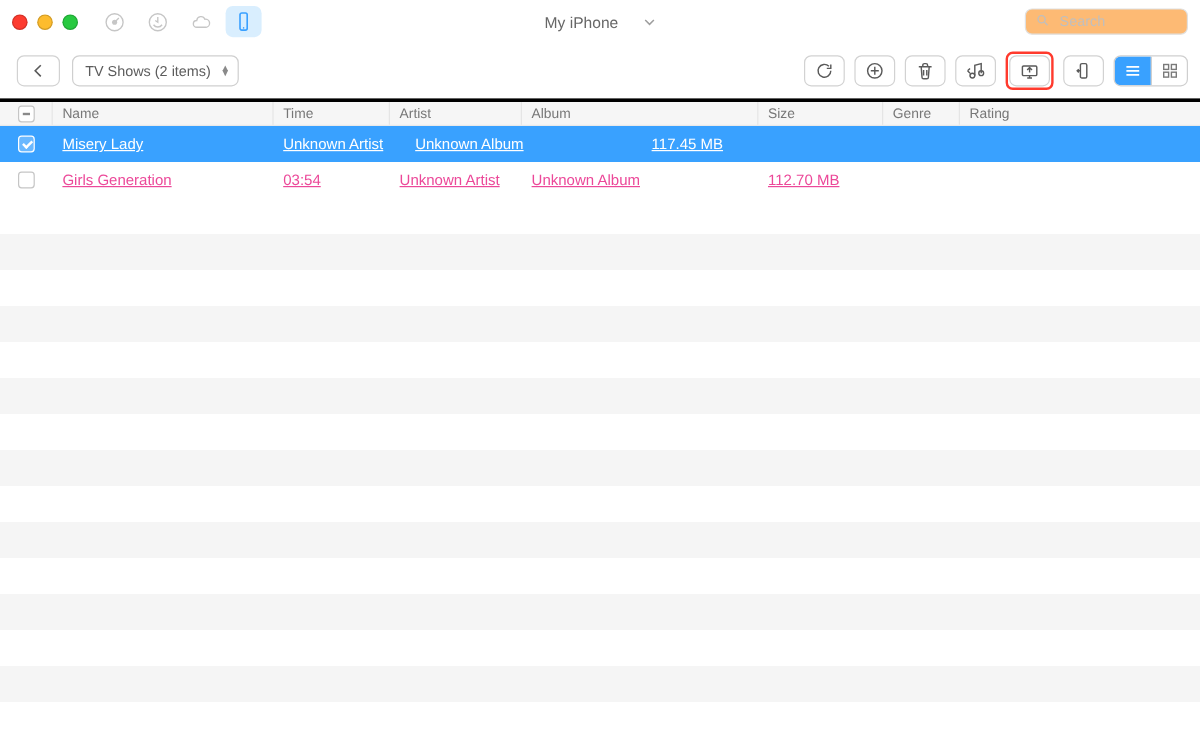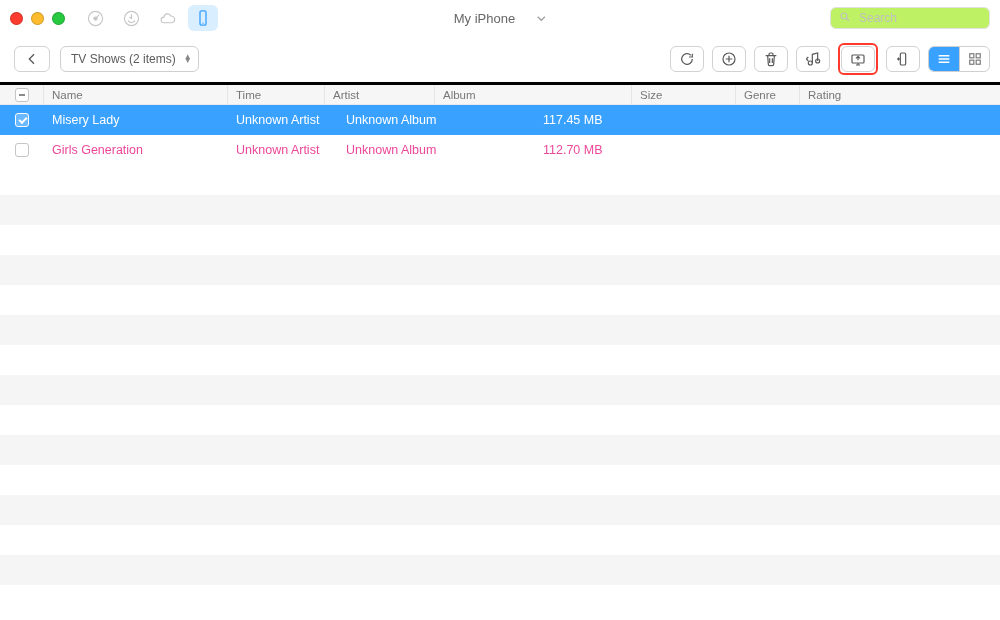--- a/index.html
+++ b/index.html
@@ -31,21 +31,21 @@
   .title-tab.device svg { width:18px; height:18px; }
 
   .device-title {
     position:absolute; left:50%; transform:translateX(-50%);
     display:flex; align-items:center; gap:22px; color:#676767; font-size:13px;
   }
   .device-title .chev { color:#9e9e9e; }
 
   .search-wrap { margin-left:auto; }
   .search {
-    width:160px; height:22px; border:1px solid #e0e0e0; border-radius:6px; background:#bef264;
+    width:136px; height:22px; border:1px solid #e0e0e0; border-radius:6px; background:#fdba74;
     display:flex; align-items:center; gap:6px; padding:0 8px; color:#bcbcbc;
   }
   .search input {
     border:0; outline:0; background:transparent; width:100%; font-size:12px; color:#666;
   }
   .search input::placeholder { color:#bfbfbf; }
 
   
   .toolbar {
     height:46px; display:flex; align-items:center; padding:0 10px 0 14px; gap:10px;
@@ -85,21 +85,21 @@
     height:23px; display:flex; align-items:stretch; background:#f6f6f6; font-size:11.5px; color:#777;
     border-top:3px solid #000000; border-bottom:1px solid #eaeaea;
   }
   .thead .col { display:flex; align-items:center; padding-left:8px; border-right:1px solid #e5e5e5; }
   .thead .col:last-child { border-right:0; }
 
   .rows { }
   .row {
     height:30px; display:flex; align-items:center; font-size:12.5px;
   }
-  .row .col { padding-left:8px; display:flex; align-items:center; height:100%; }
+  .row .col { padding-left:8px; display:flex; align-items:center; height:100%;text-decoration:underline; }
   .row.selected { background:#39a1ff; color:#fff; }
   .row:not(.selected) { color:#ec4899; }
 
   .striped .stripe {
     height:30px;
   }
   .striped .stripe:nth-child(odd){ background:#fff; }
   .striped .stripe:nth-child(even){ background:#f5f5f5; }
 
   
@@ -287,20 +287,21 @@
         <div class="col album">Unknown Album</div>
         <div class="col size">117.45 MB</div>
         <div class="col genre"></div>
         <div class="col rating"></div>
       </div>
       <div class="row">
         <div class="col ck">
           <span class="ckbox"></span>
         </div>
         <div class="col name">Girls Generation</div>
+        <div class="col time">03:54</div>
         <div class="col artist">Unknown Artist</div>
         <div class="col album">Unknown Album</div>
         <div class="col size">112.70 MB</div>
         <div class="col genre"></div>
         <div class="col rating"></div>
       </div>
     </div>
 
   <div class="striped" id="stripes">
       <div class="stripe"></div>

